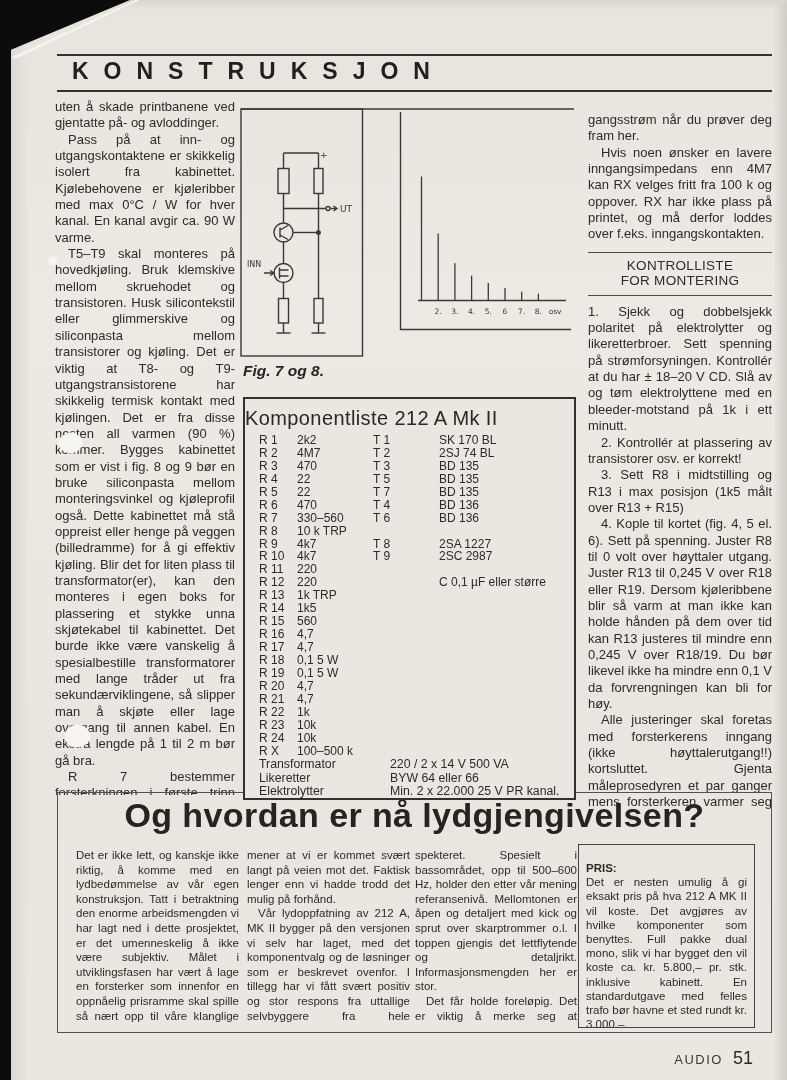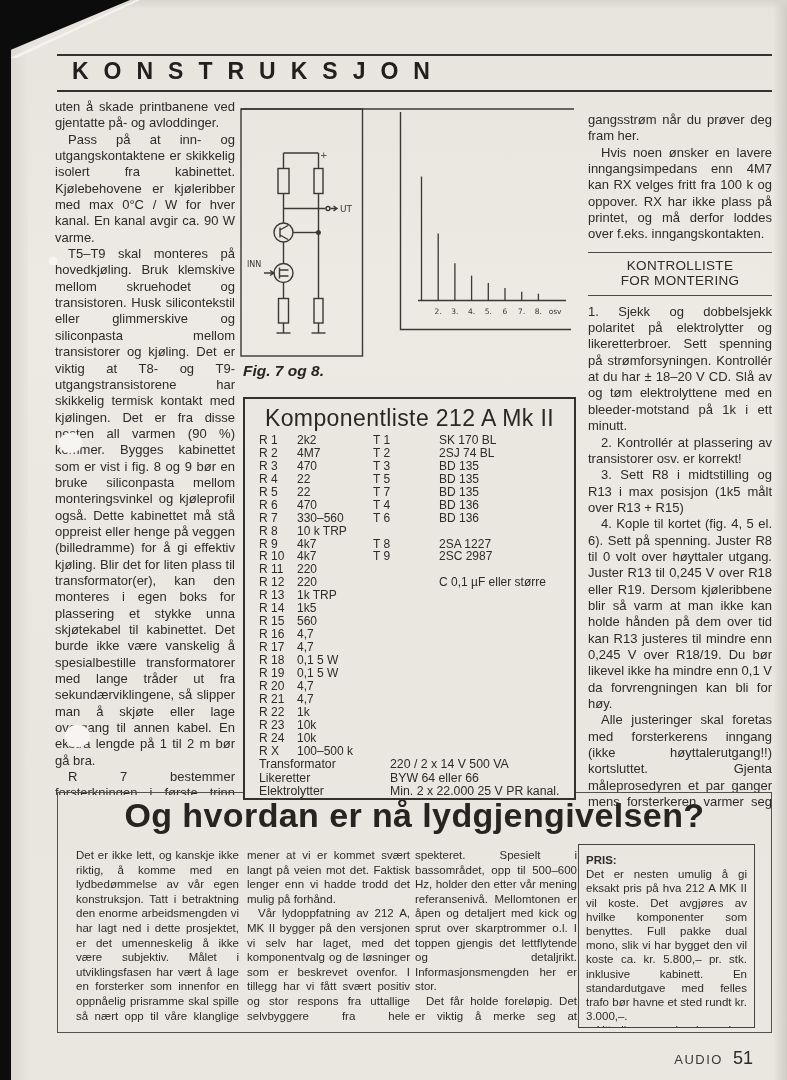--- a/index.html
+++ b/index.html
@@ -36,42 +36,42 @@
   .check-head{margin:9px 0 8px;border-top:1.5px solid #4c4a45;border-bottom:1.5px solid #4c4a45;
     text-align:center;padding:5px 0 6px;font-size:13.5px;line-height:15.5px;letter-spacing:0.3px;}
   .check-head div{text-indent:0;}
   
   .fig-svg{position:absolute;left:240px;top:105px;z-index:2;}
   .fig-caption{position:absolute;left:243px;top:362px;font-style:italic;font-weight:bold;
     font-size:15.5px;z-index:2;color:#26241f;}
   
   .comp-box{position:absolute;left:243px;top:397px;width:333px;height:403px;border:2px solid #33312c;
     background:#eae7e1;box-sizing:border-box;z-index:3;}
-  .comp-title{text-align:center;font-size:23px;font-weight:400;letter-spacing:0.4px;
+  .comp-title{font-size:20px;font-weight:400;letter-spacing:0.4px;
     margin:7px 0 4px;line-height:24px;color:#2a2824;}
   .comp-rows{padding-left:14px;font-size:12px;line-height:12.95px;}
   .comp-row{display:flex;height:12.95px;}
   .c-rl{width:38px;} .c-rv{width:76px;} .c-tl{width:66px;} .c-tv{flex:1;}
   .comp-bottom{padding-left:14px;font-size:12.3px;line-height:13.3px;margin-top:1px;}
   .comp-brow{display:flex;height:13.3px;}
   .b-label{width:131px;} .b-value{flex:1;}
   
   .bottom-box{position:absolute;left:57px;top:792px;width:715px;height:241px;
     border:1.5px solid #53514b;box-sizing:border-box;z-index:1;}
   .headline{position:absolute;top:3px;left:0;right:0;text-align:center;font-size:34px;
     font-weight:700;letter-spacing:0.4px;color:#262420;}
   .b-col{position:absolute;top:55px;font-size:11.5px;line-height:14.6px;height:178px;
     overflow:hidden;text-align:justify;}
   .b-col p{margin:0;}
   .b-col p + p{text-indent:11px;}
   .b-col1{left:18px;width:163px;}
   .b-col2{left:189px;width:163px;}
   .b-col3{left:357px;width:162px;}
   .pris-box{position:absolute;left:520px;top:51px;width:177px;height:184px;border:1.5px solid #45433e;
-    box-sizing:border-box;padding:8px 7px 2px;font-size:11.5px;line-height:14.2px;
+    box-sizing:border-box;padding:16px 7px 2px;font-size:11.5px;line-height:14.2px;
     text-align:justify;overflow:hidden;}
   .pris-box p{margin:0;}
   .pris-head{font-weight:bold;}
   .pris-p2{text-indent:11px;}
   
   .footer{position:absolute;right:34px;top:1048px;display:flex;align-items:baseline;gap:10px;z-index:2;margin-left:40px;}
   .footer-mag{font-size:13px;letter-spacing:1.5px;color:#3a3935;}
   .footer-num{font-size:18px;color:#2c2b28;}
 </style>
 </head>

